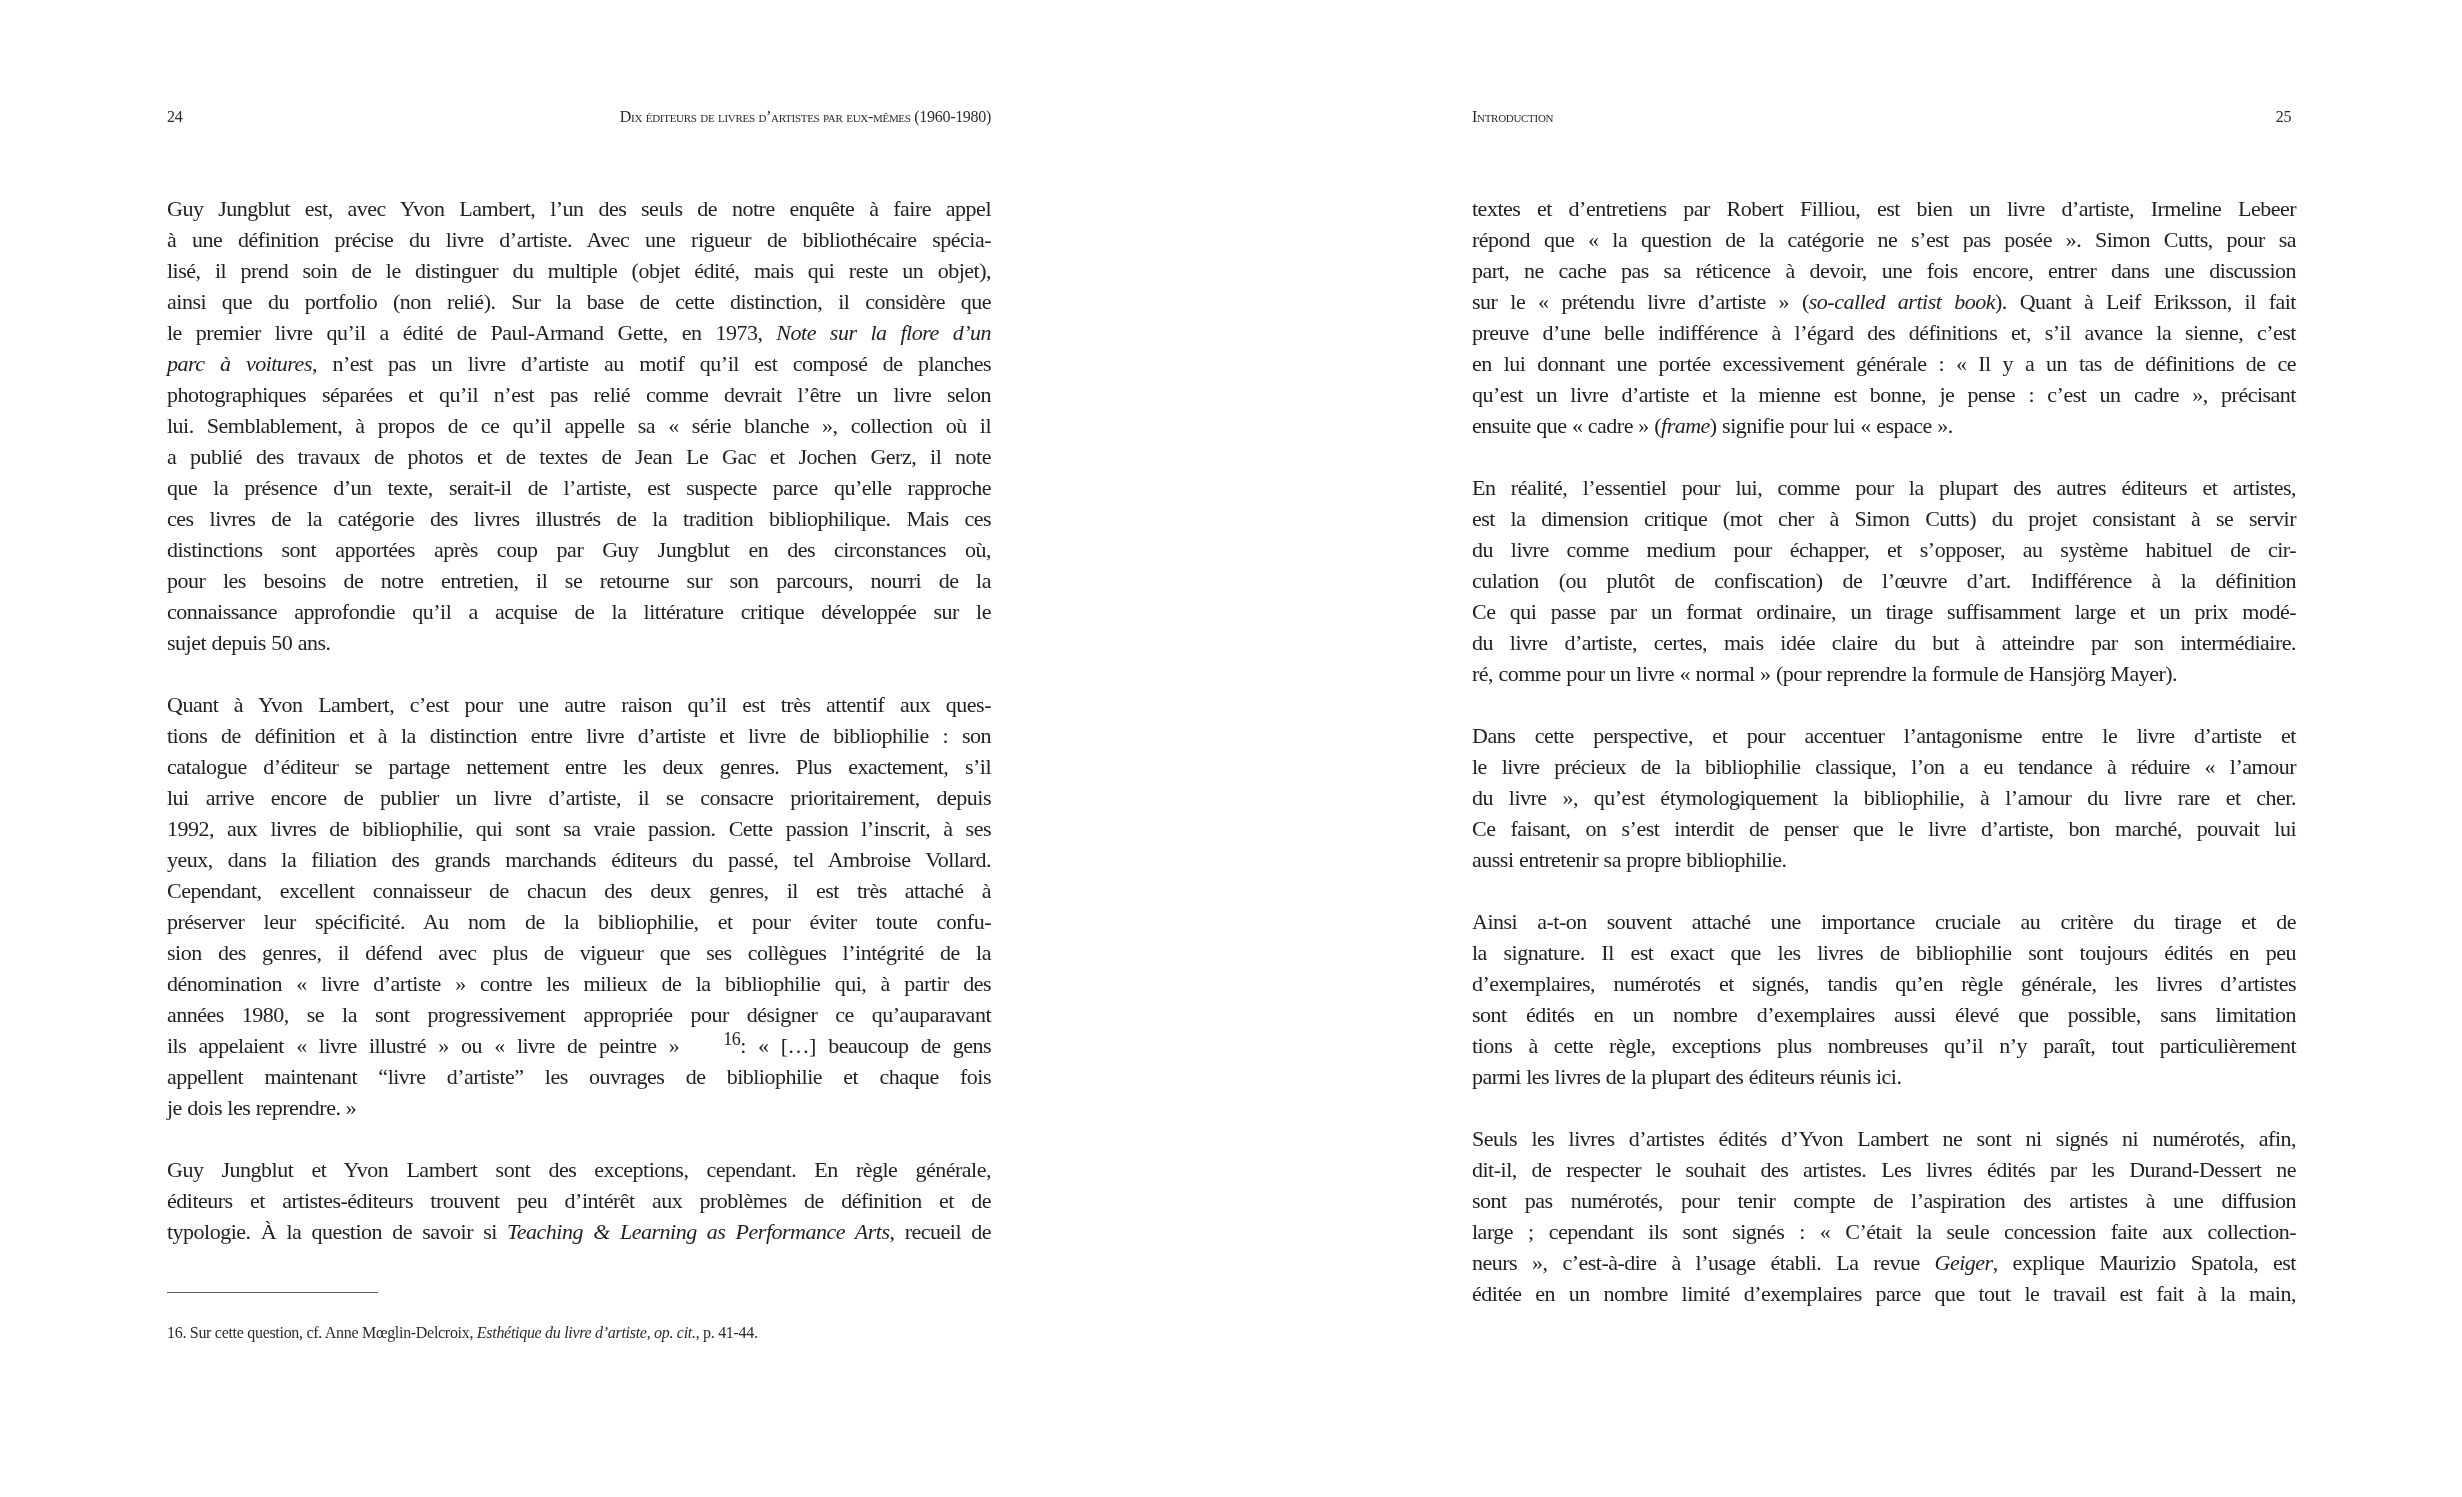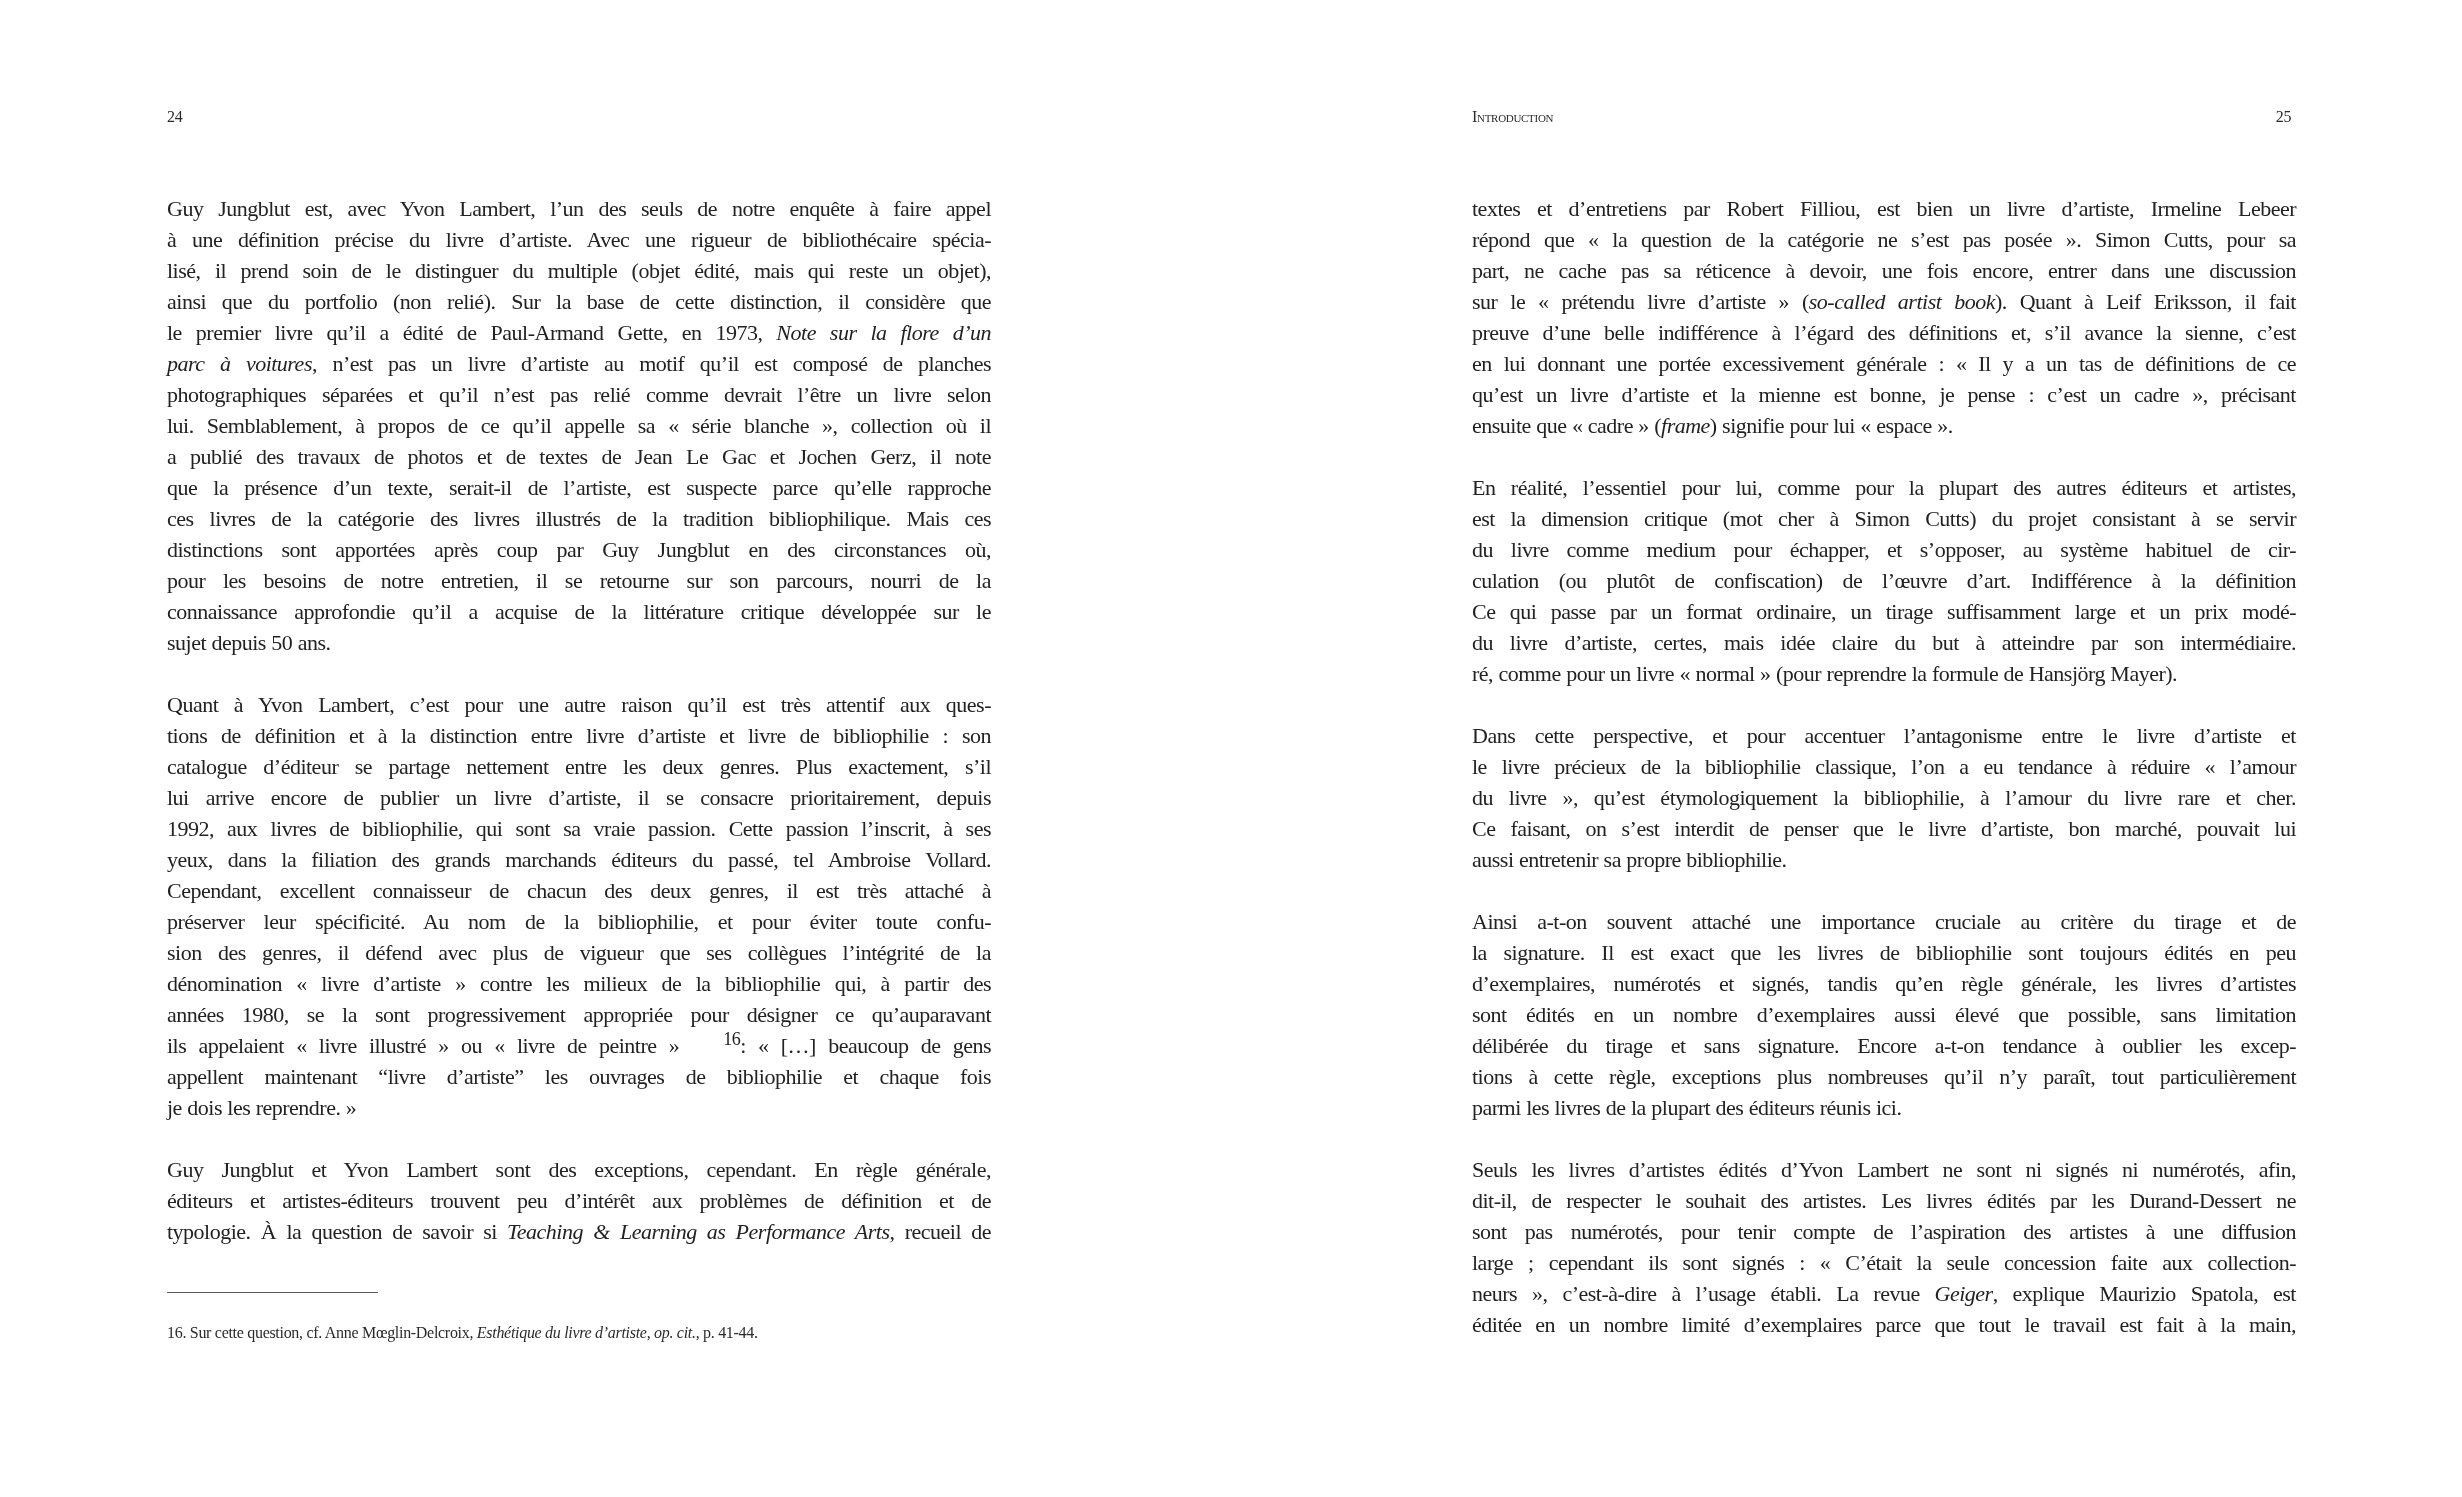--- a/index.html
+++ b/index.html
@@ -40,20 +40,21 @@
     color: #2b2b2b; letter-spacing: -0.3px; white-space: nowrap; margin-top: 12px;
   }
 </style>
 </head>
 <body>
 
 <div class="page page-left">
   <div class="running-head" style="left:167px;">
     <span class="folio">24</span>
   </div>
+  <div class="running-head smallcaps" style="right:240px; text-align:right;">Dix éditeurs de livres d’artistes par eux-mêmes (1960-1980)</div>
 
   <div class="text-block">
       <div class="para">
         <span class="line"><span class="line-inner">Guy Jungblut est, avec Yvon Lambert, l’un des seuls de notre enquête à faire appel</span></span>
         <span class="line"><span class="line-inner">à une définition précise du livre d’artiste. Avec une rigueur de bibliothécaire spécia-</span></span>
         <span class="line"><span class="line-inner">lisé, il prend soin de le distinguer du multiple (objet édité, mais qui reste un objet),</span></span>
         <span class="line"><span class="line-inner">ainsi que du portfolio (non relié). Sur la base de cette distinction, il considère que</span></span>
         <span class="line"><span class="line-inner">le premier livre qu’il a édité de Paul-Armand Gette, en 1973, <em>Note sur la flore d’un</em></span></span>
         <span class="line"><span class="line-inner"><em>parc à voitures</em>, n’est pas un livre d’artiste au motif qu’il est composé de planches</span></span>
         <span class="line"><span class="line-inner">photographiques séparées et qu’il n’est pas relié comme devrait l’être un livre selon</span></span>
@@ -124,21 +125,20 @@
         <span class="line"><span class="line-inner">le livre précieux de la bibliophilie classique, l’on a eu tendance à réduire « l’amour</span></span>
         <span class="line"><span class="line-inner">du livre », qu’est étymologiquement la bibliophilie, à l’amour du livre rare et cher.</span></span>
         <span class="line"><span class="line-inner">Ce faisant, on s’est interdit de penser que le livre d’artiste, bon marché, pouvait lui</span></span>
         <span class="line last"><span class="line-inner">aussi entretenir sa propre bibliophilie.</span></span>
       </div>
       <div class="para">
         <span class="line"><span class="line-inner">Ainsi a-t-on souvent attaché une importance cruciale au critère du tirage et de</span></span>
         <span class="line"><span class="line-inner">la signature. Il est exact que les livres de bibliophilie sont toujours édités en peu</span></span>
         <span class="line"><span class="line-inner">d’exemplaires, numérotés et signés, tandis qu’en règle générale, les livres d’artistes</span></span>
         <span class="line"><span class="line-inner">sont édités en un nombre d’exemplaires aussi élevé que possible, sans limitation</span></span>
-        <span class="line"><span class="line-inner">délibérée du tirage et sans signature. Encore a-t-on tendance à oublier les excep-</span></span>
         <span class="line"><span class="line-inner">tions à cette règle, exceptions plus nombreuses qu’il n’y paraît, tout particulièrement</span></span>
         <span class="line last"><span class="line-inner">parmi les livres de la plupart des éditeurs réunis ici.</span></span>
       </div>
       <div class="para">
         <span class="line"><span class="line-inner">Seuls les livres d’artistes édités d’Yvon Lambert ne sont ni signés ni numérotés, afin,</span></span>
         <span class="line"><span class="line-inner">dit-il, de respecter le souhait des artistes. Les livres édités par les Durand-Dessert ne</span></span>
         <span class="line"><span class="line-inner">sont pas numérotés, pour tenir compte de l’aspiration des artistes à une diffusion</span></span>
         <span class="line"><span class="line-inner">large ; cependant ils sont signés : « C’était la seule concession faite aux collection-</span></span>
         <span class="line"><span class="line-inner">neurs », c’est-à-dire à l’usage établi. La revue <em>Geiger</em>, explique Maurizio Spatola, est</span></span>
         <span class="line"><span class="line-inner">éditée en un nombre limité d’exemplaires parce que tout le travail est fait à la main,</span></span>

